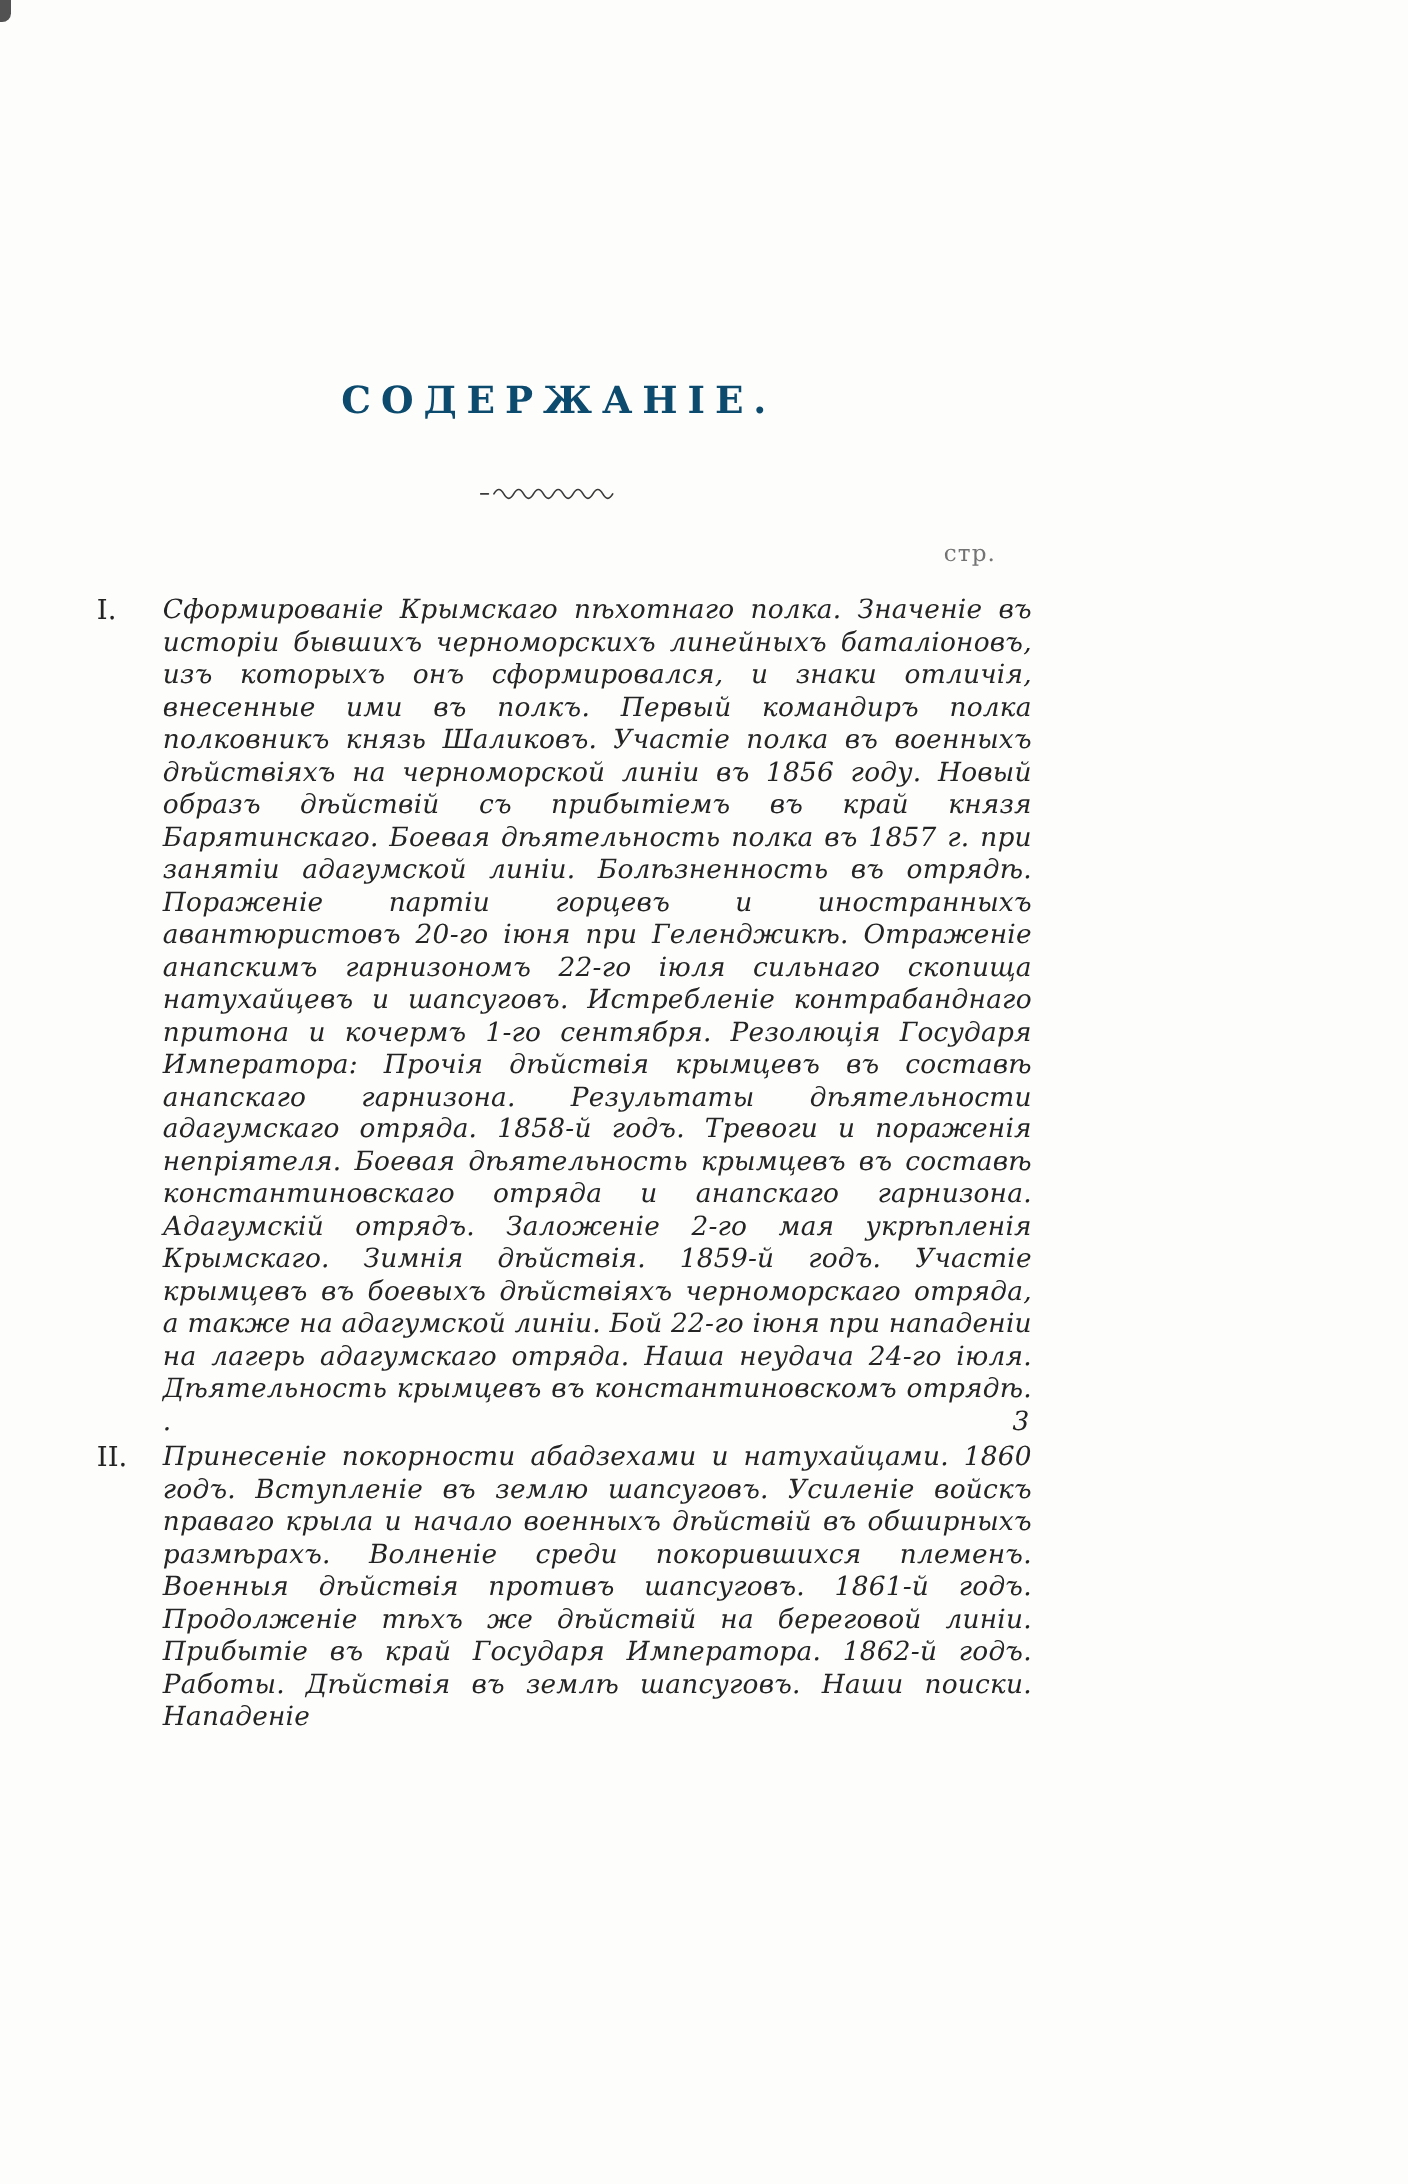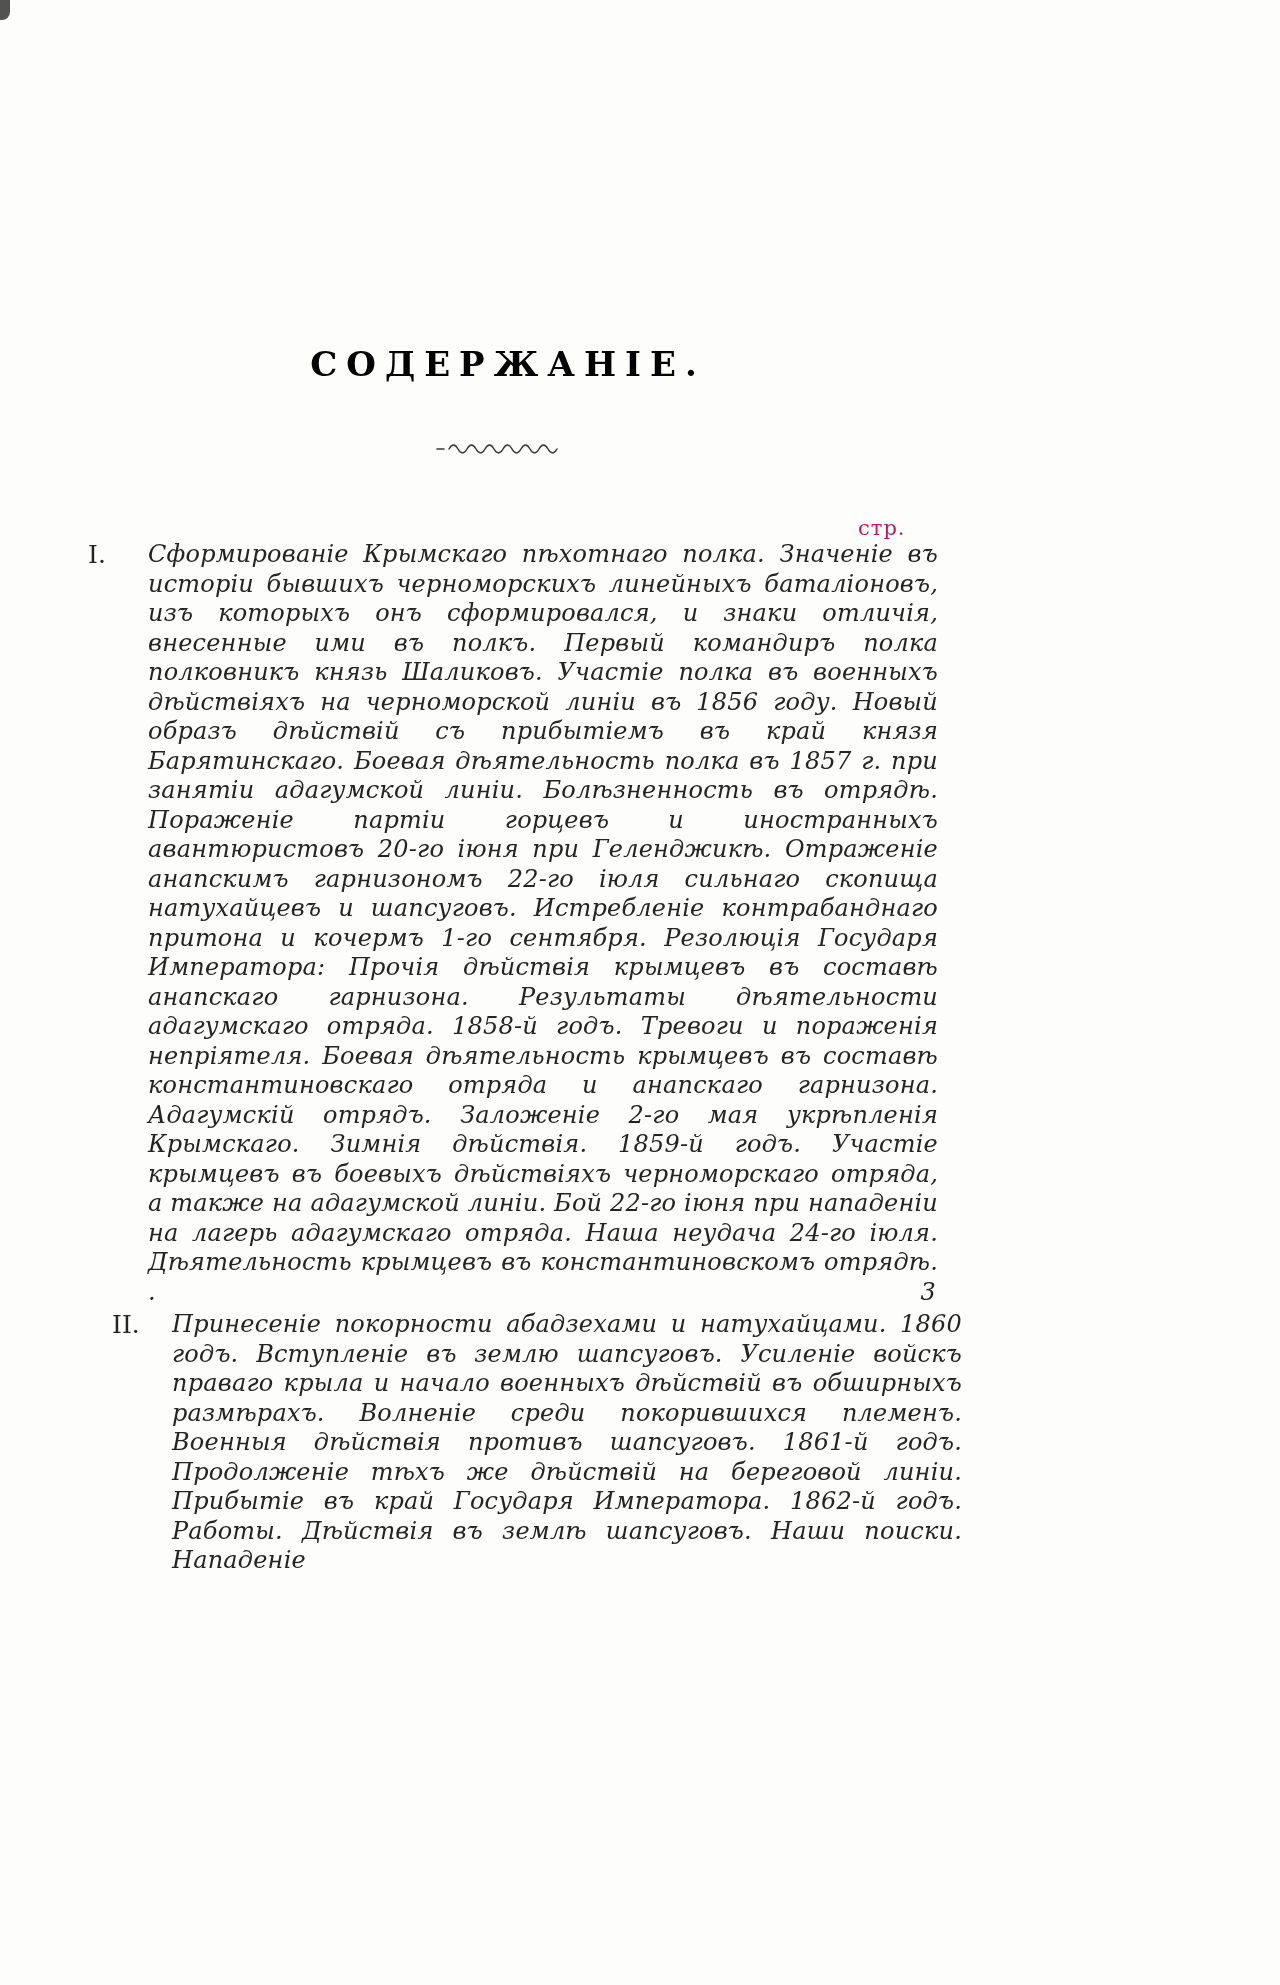--- a/index.html
+++ b/index.html
@@ -25,46 +25,46 @@
 
   .title {
     position: absolute;
     left: 83px; top: 344px;
     width: 850px;
     margin: 0;
     text-align: center;
     font-size: 34px;
     font-weight: 700;
     letter-spacing: 9px;
-    color: #000000;
+    color: #0c4a6e;
   }
 
   .ornament {
     position: absolute;
     left: 83px; top: 440px;
     width: 850px;
     text-align: center;
   }
 
   .col-label {
     position: absolute;
-    left: 858px; top: 516px;
+    left: 858px; top: 491px;
     font-size: 21px;
     letter-spacing: 1px;
-    color: #be185d;
+    color: #737373;
   }
 
   .content {
     position: absolute;
     left: 88px; top: 540px;
     width: 852px;
   }
 
   .entry { display: flex; align-items: flex-start; }
-  .entry + .entry { margin-top: 3px; margin-left: 24px; }
+  .entry + .entry { margin-top: 3px; }
 
   .entry-numeral {
     flex: 0 0 60px;
     width: 60px;
     font-size: 25px;
     line-height: 29.5px;
     color: #242424;
   }
 
   .entry-body {

